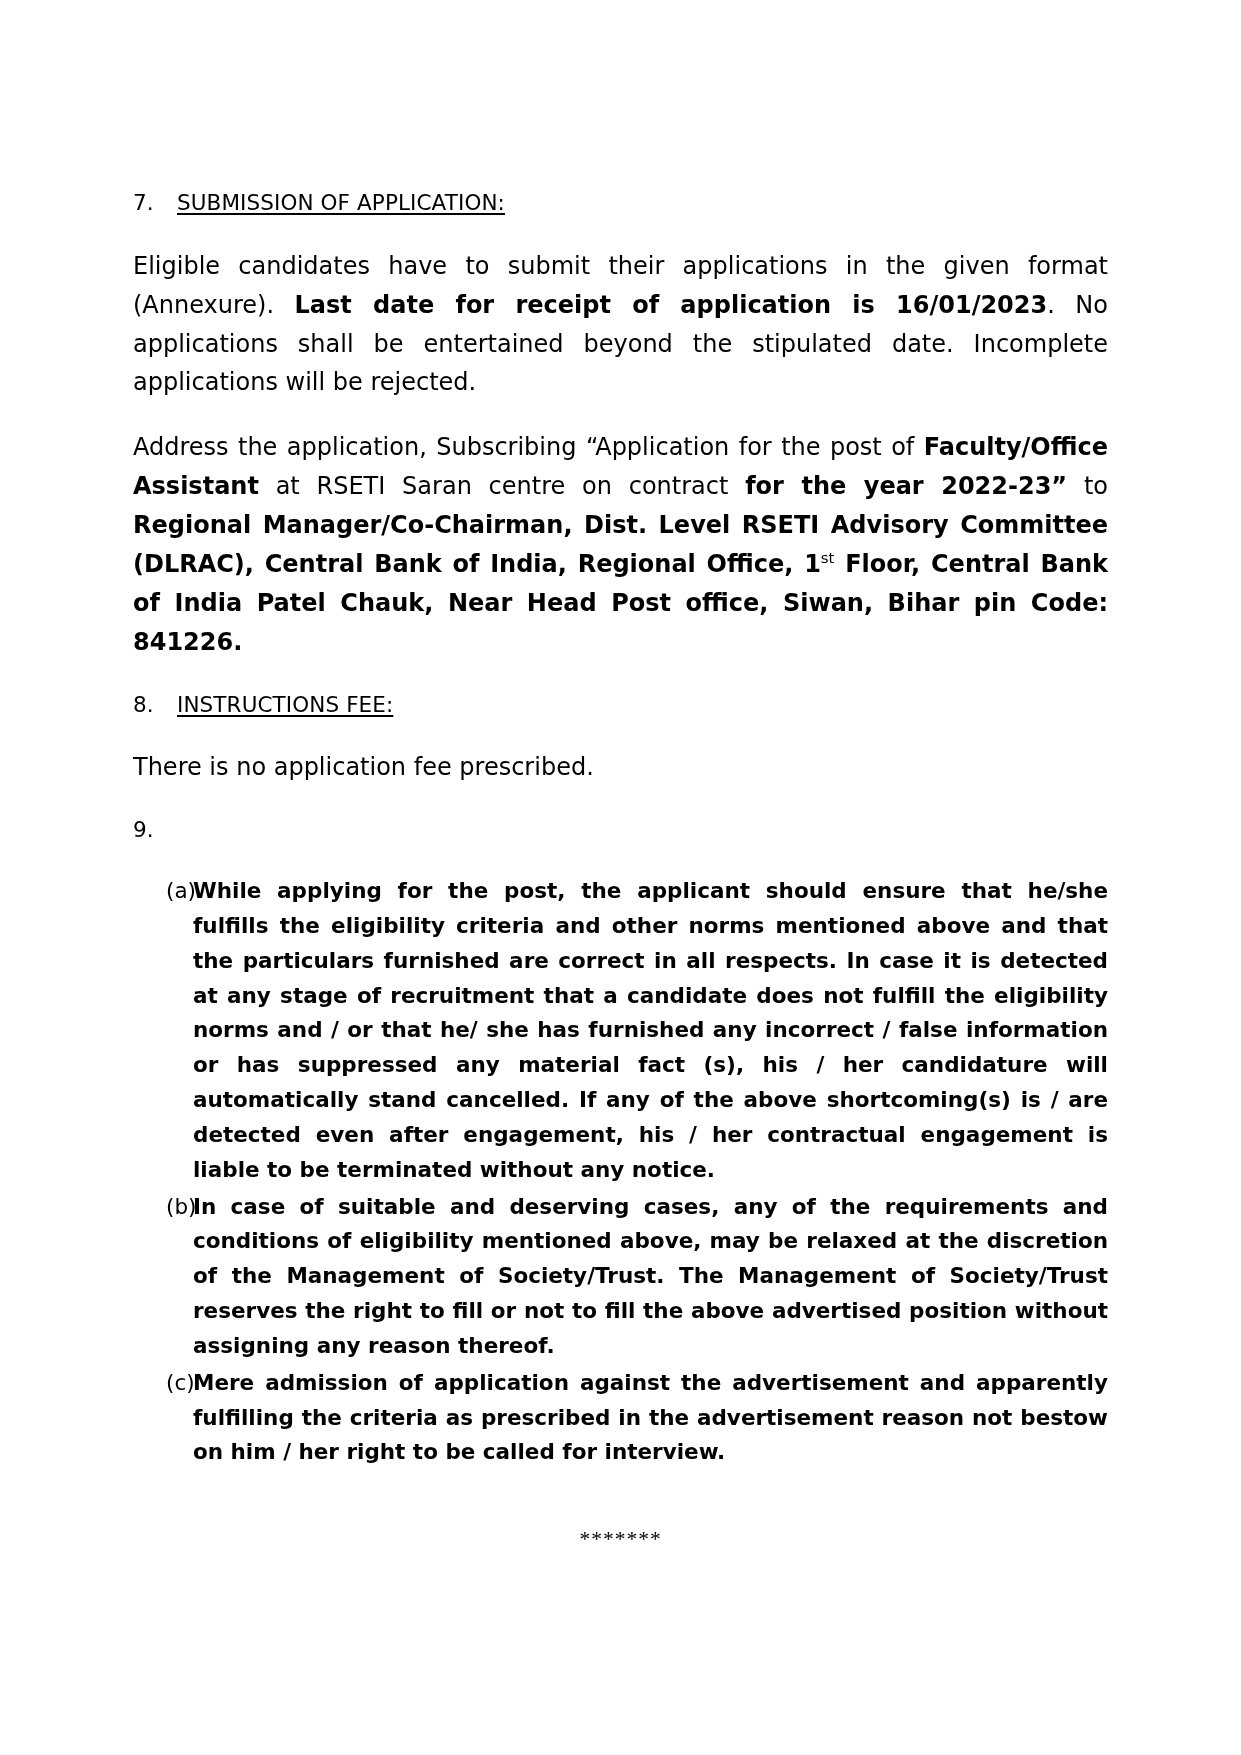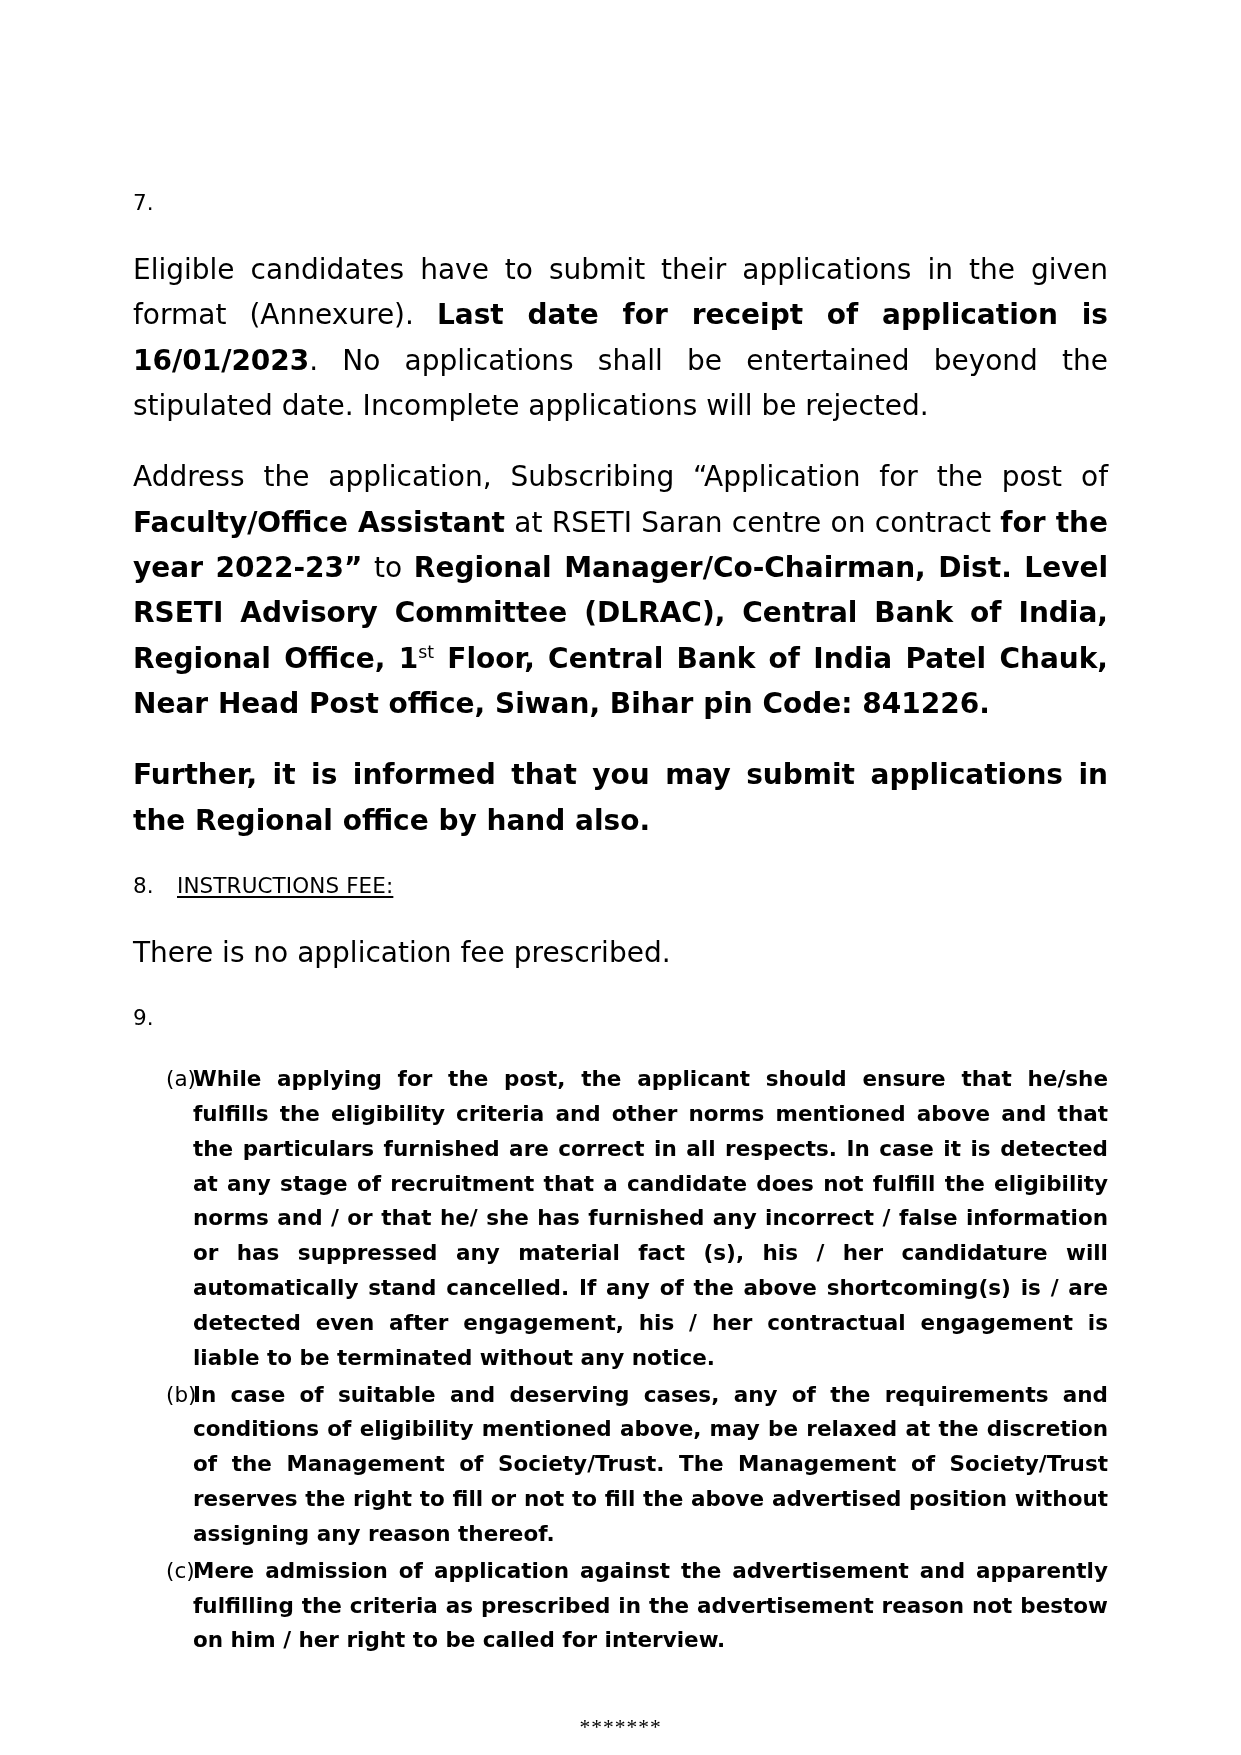--- a/index.html
+++ b/index.html
@@ -41,21 +41,21 @@
     text-underline-offset: 3px;
     font-size: 21.5px;
     letter-spacing: 0.1px;
   }
 
   
   p.body {
     margin: 0 0 26px 0;
     text-align: justify;
     text-justify: inter-word;
-    font-size: 28px;
+    font-size: 24px;
     line-height: 1.62;
   }
   b, strong { font-weight: 700; }
   sup {
     font-size: 0.62em;
     vertical-align: super;
     line-height: 0;
     font-weight: 400;
   }
 
@@ -96,27 +96,27 @@
   }
 </style>
 </head>
 <body>
 
 <div class="page">
   <div class="content">
 
     <div class="section-head">
       <span class="num">7.</span>
+      <span class="title">SUBMISSION OF APPLICATION:</span>
     </div>
 
     <p class="body"><span>Eligible candidates have to submit their applications in the given format (Annexure). </span><b>Last date for receipt of application is 16/01/2023</b><span>. No applications shall be entertained beyond the stipulated date. Incomplete applications will be rejected.</span></p>
 
     <p class="body"><span>Address the application, Subscribing “Application for the post of </span><b>Faculty/Office Assistant</b><span> at RSETI Saran centre on contract </span><b>for the year 2022-23”</b><span> to </span><b>Regional Manager/Co-Chairman, Dist. Level RSETI Advisory Committee (DLRAC), Central Bank of India, Regional Office, 1</b><sup>st</sup><b> Floor, Central Bank of India Patel Chauk, Near Head Post office, Siwan, Bihar pin Code: 841226.</b></p>
 
-    <p class="body"><b>Further, it is informed that you may submit applications in the Regional office by hand also.</b></p>
 
     <div class="section-head">
       <span class="num">8.</span>
       <span class="title">INSTRUCTIONS FEE:</span>
     </div>
 
     <p class="body">There is no application fee prescribed.</p>
 
     <div class="section-head">
       <span class="num">9.</span>

